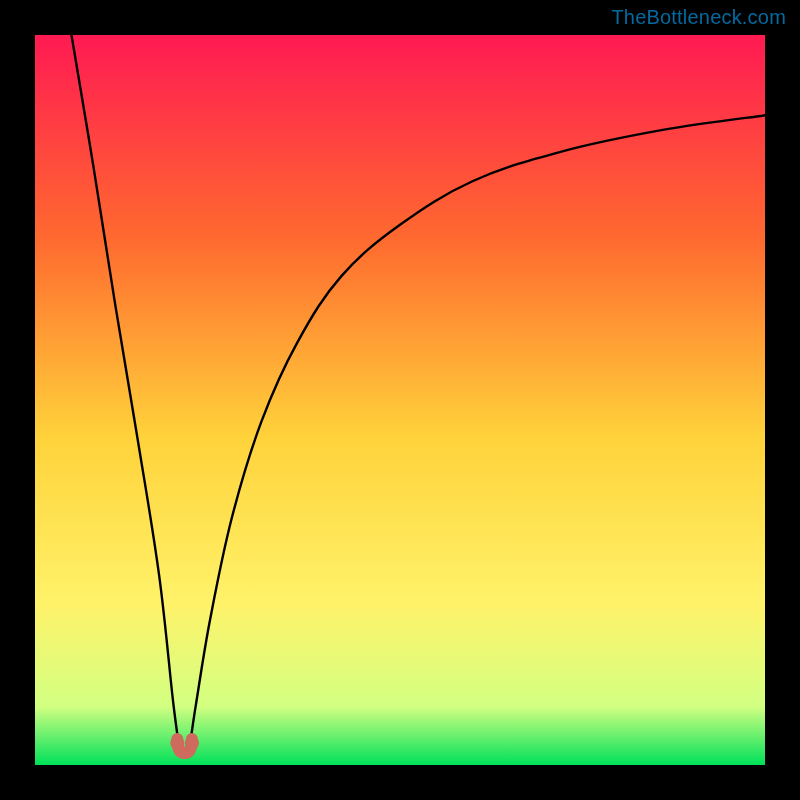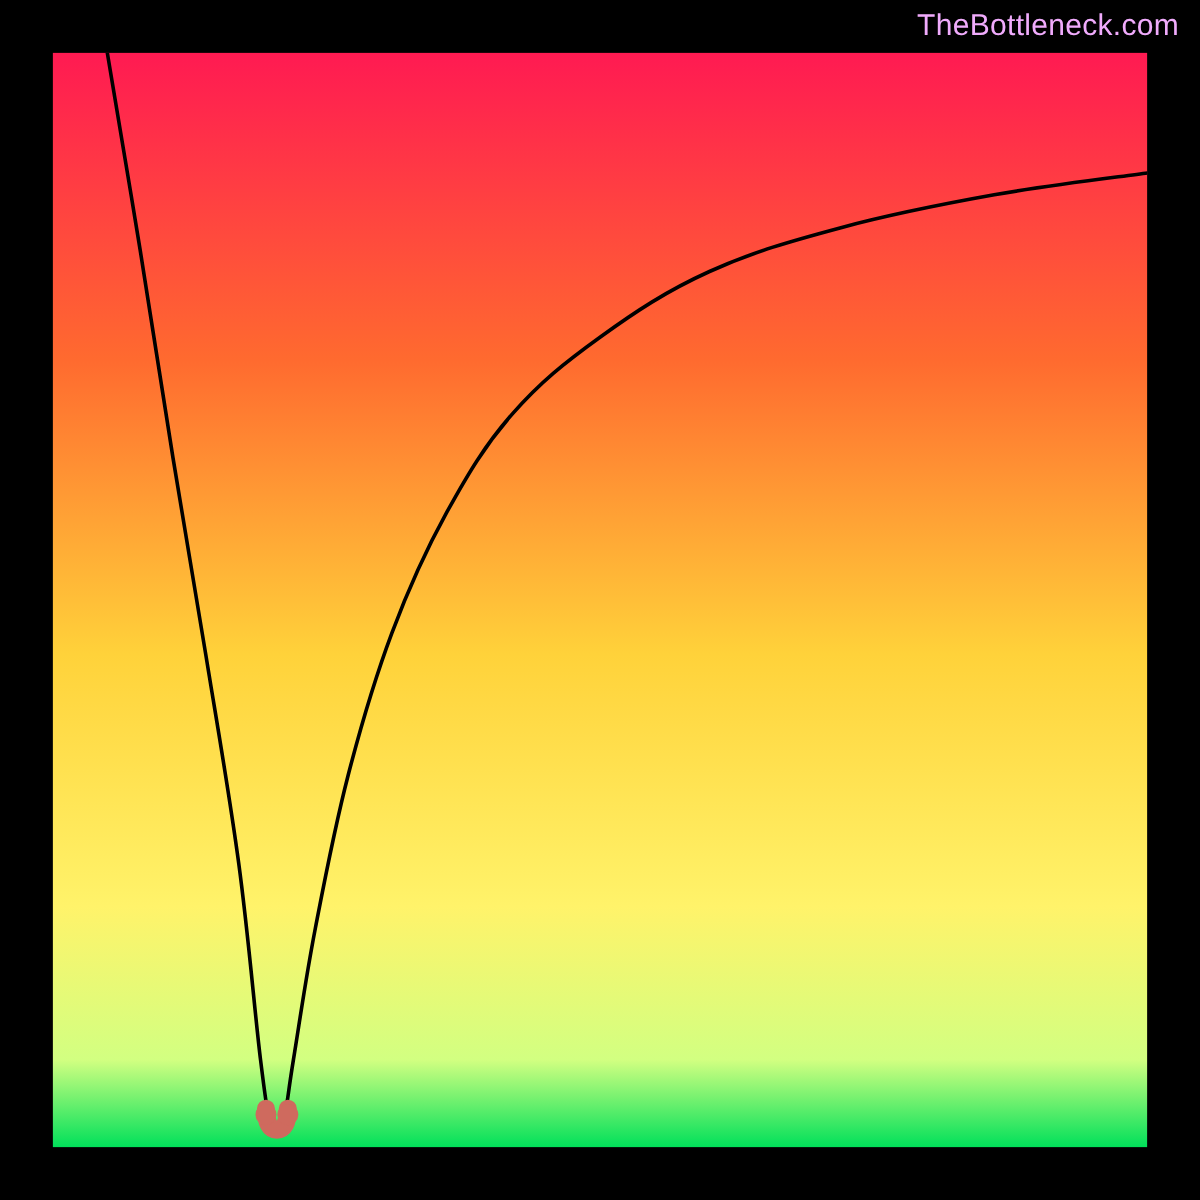--- a/index.html
+++ b/index.html
@@ -25,21 +25,21 @@
     top: 35px;
     left: 35px;
     width: 730px;
     height: 730px;
     overflow: hidden;
   }
   .watermark {
     position: absolute;
     top: 6px;
     right: 14px;
-    color: #f0abfc;
+    color: #0369a1;
     font-size: 20px;
     font-weight: 400;
     letter-spacing: 0.2px;
   }
 </style>
 </head>
 <body>
 
 <div class="frame">
 

